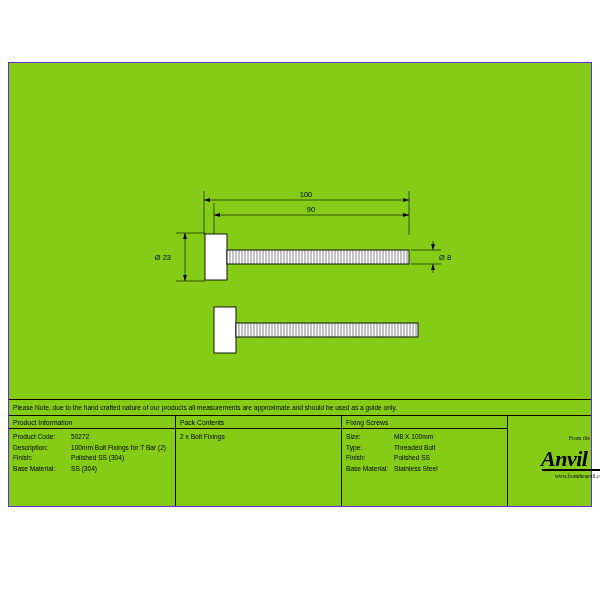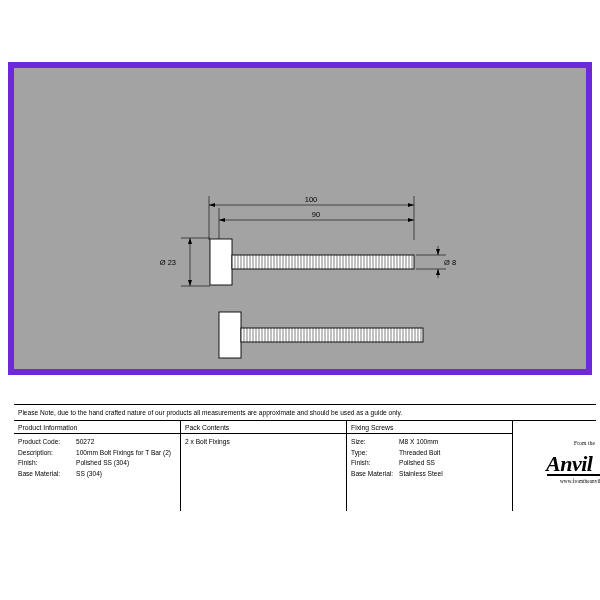--- a/index.html
+++ b/index.html
@@ -12,24 +12,24 @@
     height: 600px;
     font-family: "Liberation Sans", sans-serif;
     color: #000000;
     -webkit-font-smoothing: antialiased;
   }
   #sheet {
     position: absolute;
     left: 8px;
     top: 62px;
     width: 584px;
-    height: 313px;
-    border: 6px solid #6d28d9;
+    height: 445px;
+    border: 1px solid #6d28d9;
     box-sizing: border-box;
-    background: #a3a3a3;
+    background: #84cc16;
   }
   
   #drawing {
     position: absolute;
     left: 0;
     top: 0;
     width: 582px;
     height: 336px;
     overflow: hidden;
   }

